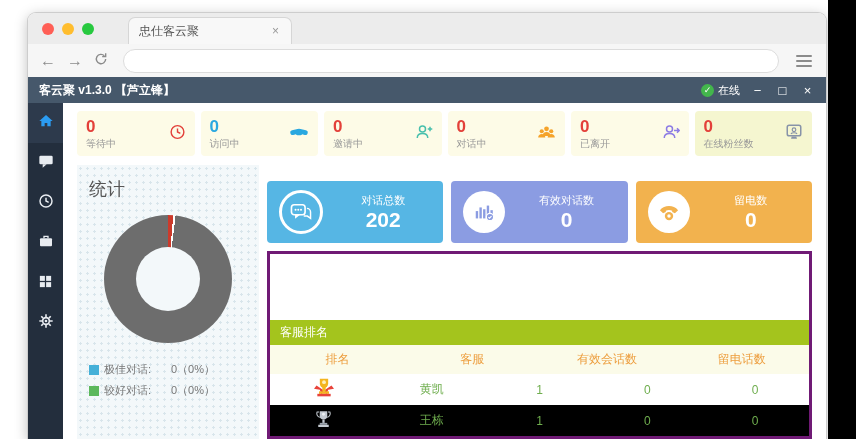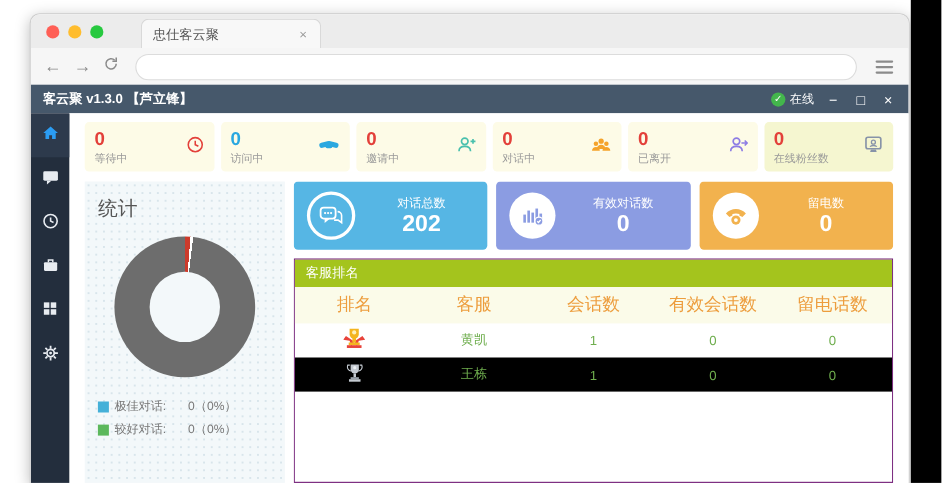--- a/index.html
+++ b/index.html
@@ -58,36 +58,36 @@
              padding:12px;}
   .sp-title{font-size:18px;color:#555;}
   .donut{width:128px;height:128px;border-radius:50%;margin:14px auto 0;position:relative;}
   .donut::after{content:"";position:absolute;inset:32px;background:#f3f8fa;border-radius:50%;}
   .legend{margin-top:16px;}
   .lg-row{display:flex;align-items:center;gap:5px;font-size:11px;color:#777;height:21px;}
   .lg-sq{width:10px;height:10px;flex:none;}
   .lg-sq.c0{background:#45b0d8;} .lg-sq.c1{background:#5cb85c;}
   .lg-label{width:62px;}
   .rightcol{flex:1;display:flex;flex-direction:column;overflow:hidden;}
-  .bigcards{display:flex;gap:8px;}
+  .bigcards{display:flex;gap:8px;margin-top:16px;}
   .bigcard{flex:1;height:62px;border-radius:4px;display:flex;align-items:center;padding:0 12px;
            gap:12px;color:#fff;}
   .bc-blue{background:#56b6e4;} .bc-purple{background:#8b9ce2;} .bc-orange{background:#f2b24e;}
   .bc-circle{width:42px;height:42px;border-radius:50%;background:#fff;display:flex;
              align-items:center;justify-content:center;flex:none;}
   .bc-circle.ring{background:transparent;border:3px solid #fff;width:38px;height:38px;}
   .bc-texts{flex:1;text-align:center;}
   .bc-label{font-size:11px;}
   .bc-value{font-size:21px;font-weight:bold;line-height:23px;}
   
-  .tablepanel{margin-top:8px;flex:1;border:1px solid #701a75;display:flex;flex-direction:column;
-              background:#fff;overflow:hidden;}
+  .tablepanel{margin-top:8px;flex:1;border:3px solid #701a75;display:flex;flex-direction:column;
+              background:#fff;overflow:hidden;justify-content:flex-end;}
   .tp-head{background:#a4c41d;color:#fff;font-size:12px;padding:4px 10px;}
   .tp-cols{display:flex;background:#fbfbe9;padding:6px 0;}
-  .tp-col{flex:1;text-align:center;font-size:16px;color:#ed9d3d;}
+  .tp-col{flex:1;text-align:center;font-size:12px;color:#ed9d3d;}
   .tp-row{display:flex;align-items:center;min-height:31px;}
   .tp-row.alt{background:#000000;}
   .tp-cell{flex:1;text-align:center;font-size:12px;color:#6fae4e;}
 </style>
 </head>
 <body>
 
 <div class="black-strip"></div>
 
 <div class="window">
@@ -314,21 +314,20 @@
                 <div class="bc-value">0</div>
               </div>
             </div>
           </div>
 
           <div class="tablepanel">
             <div class="tp-head">客服排名</div>
             <div class="tp-cols">
               <span class="tp-col">排名</span>
               <span class="tp-col">客服</span>
-              <span class="tp-col">会话数</span>
               <span class="tp-col">有效会话数</span>
               <span class="tp-col">留电话数</span>
             </div>
             <div class="tp-row">
               <span class="tp-cell">
                 <svg width="20" height="22" viewBox="0 0 24 26">
                     <path d="M3 10 0 14l7 1 2 6 3-5Z" fill="#e8433a"></path>
                     <path d="M21 10l3 4-7 1-2 6-3-5Z" fill="#e8433a"></path>
                     <path d="M7 2h10v6a5 5 0 0 1-10 0Z" fill="#f4b51f"></path>
                     <rect x="10" y="12" width="4" height="5" fill="#f4b51f"></rect>

